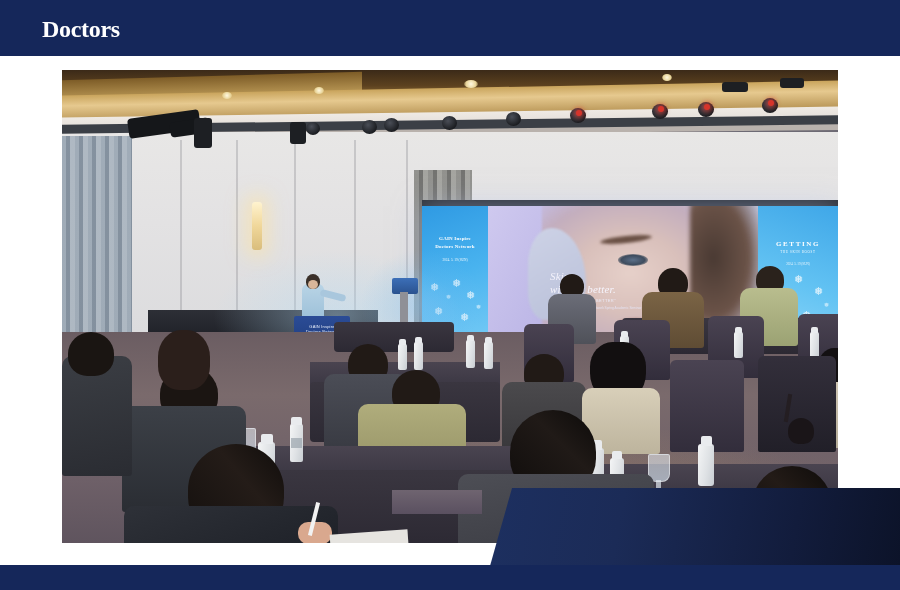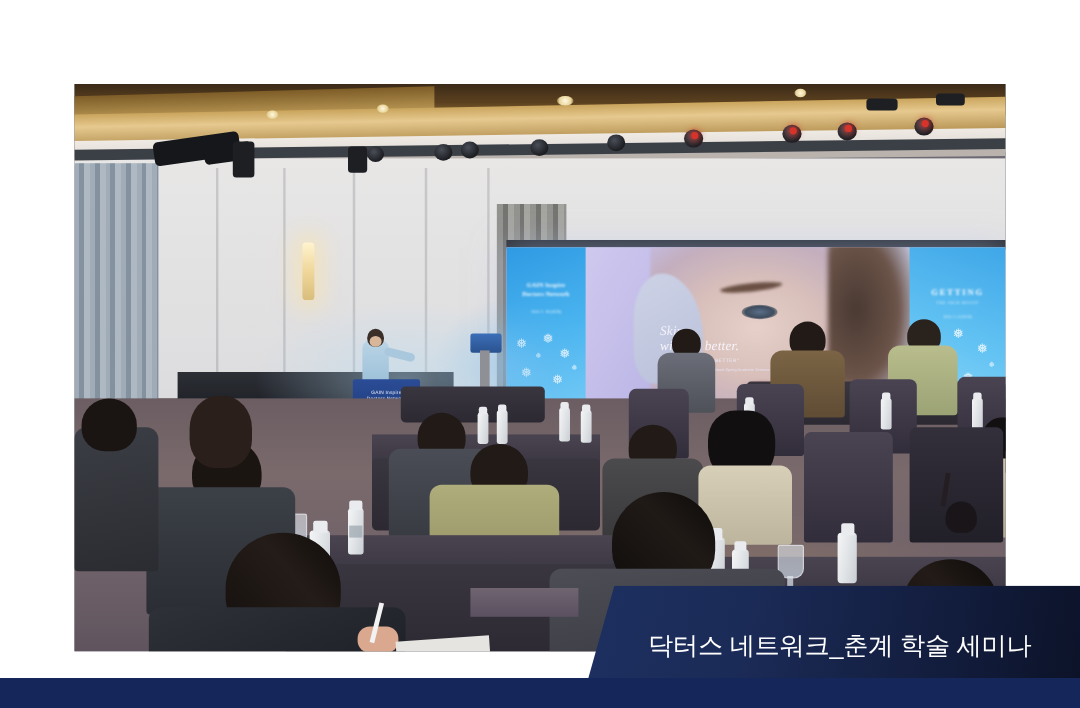--- a/index.html
+++ b/index.html
@@ -202,20 +202,23 @@
   #notch {
     position: absolute; left: 0; top: 543px; width: 500px; height: 23px;
     background: #ffffff;
   }
 </style>
 </head>
 <body>
 
 <div id="page">
 
+  <div id="header">
+    <div id="brand">Doctors</div>
+  </div>
 
   <div id="photo">
 
     <div class="L ceil-dark"></div>
     <div class="L ceil-gold2"></div>
     <div class="L ceil-gold"></div>
     <div class="L ceil-white"></div>
     <div class="L ceil-edge"></div>
     <div class="L dot-light" style="left:160px;top:22px;"></div>
     <div class="L dot-light" style="left:252px;top:17px;"></div>
@@ -422,17 +425,16 @@
     <div class="L" style="left:236px;top:452px;width:34px;height:22px;border-radius:10px;background:#d9a88e;"></div>
     <div class="L" style="left:250px;top:432px;width:4px;height:34px;background:#f2f2f2;transform:rotate(14deg);"></div>
     <div class="L" style="left:268px;top:462px;width:78px;height:14px;background:#e6e4e0;transform:rotate(-4deg);"></div>
 
     <div class="L" style="left:330px;top:420px;width:90px;height:24px;background:linear-gradient(180deg,#6f6470 0%,#5a5060 100%);"></div>
   </div>
 
   <div id="notch"></div>
 
   <div id="banner"></div>
-  <div id="banner-text">닥터스 네트워크_춘계 학술 세미나</div>
 
   <div id="footer"></div>
 
 </div>
 
 </body></html>

